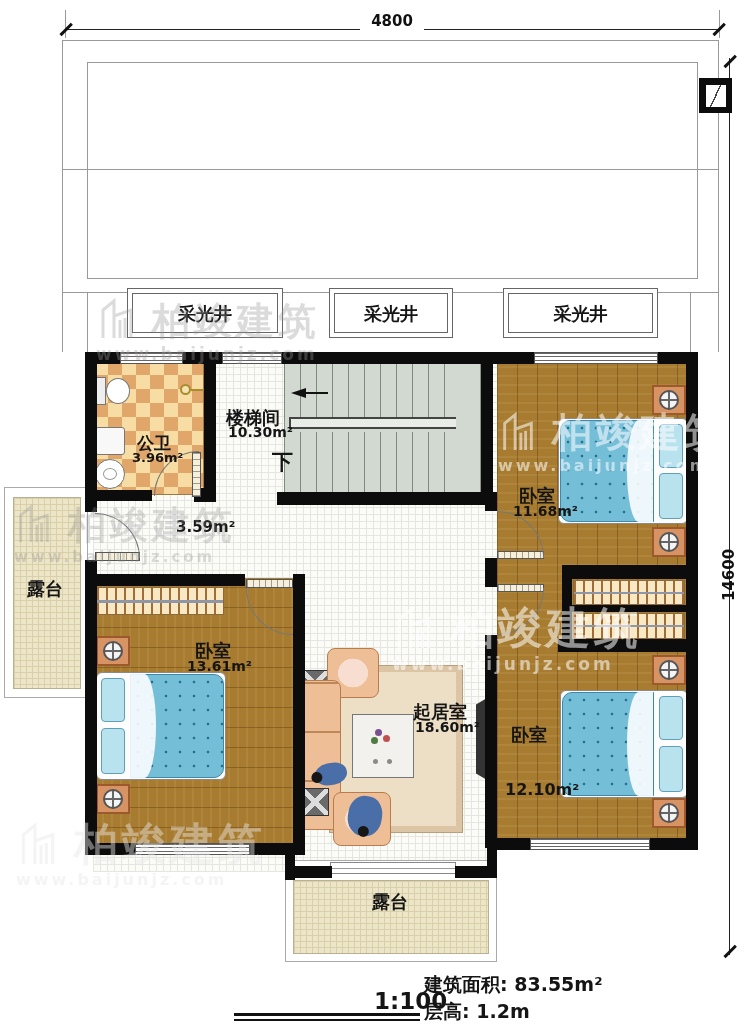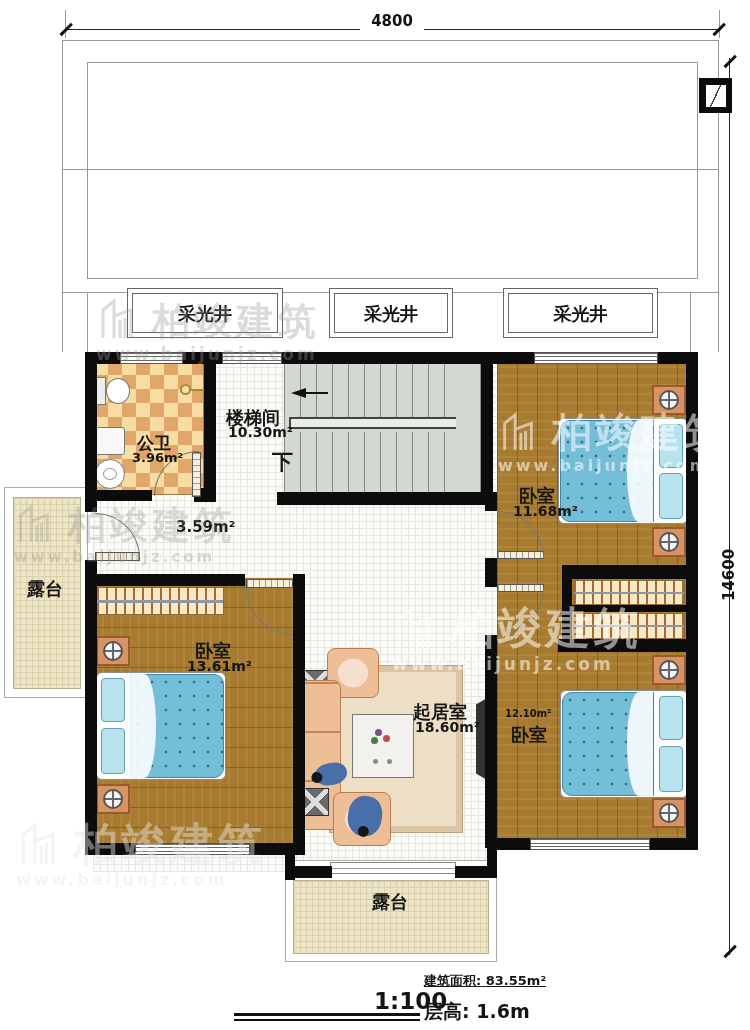--- a/index.html
+++ b/index.html
@@ -261,21 +261,21 @@
   <div class="lbl" style="left:519px;top:484px;font-size:18px;">卧室</div>
   <div class="lbl" style="left:513px;top:503px;font-size:14px;">11.68m²</div>
 
   <div class="lbl" style="left:195px;top:639px;font-size:18px;">卧室</div>
   <div class="lbl" style="left:187px;top:658px;font-size:14px;">13.61m²</div>
 
   <div class="lbl" style="left:413px;top:700px;font-size:18px;">起居室</div>
   <div class="lbl" style="left:415px;top:719px;font-size:14px;">18.60m²</div>
 
   <div class="lbl" style="left:511px;top:723px;font-size:18px;">卧室</div>
-  <div class="lbl" style="left:505px;top:708px;font-size:10px;">12.10m²</div>
+  <div class="lbl" style="left:505px;top:780px;font-size:16px;">12.10m²</div>
 
   <div class="wm" style="left:96px;top:294px;color:#9a9a9a;opacity:.35;">
     <div class="row">
       <svg width="42" height="46" viewBox="0 0 42 46" fill="none" stroke="currentColor" stroke-width="3">
           <path d="M7 44 L7 16 L18 7 L18 44"></path>
           <path d="M18 22 L35 16 L35 44"></path>
           <path d="M24 26 L24 44 M29 24 L29 44"></path>
         </svg>
       <span class="brand" style="font-size:38px;">柏竣建筑</span>
     </div>
@@ -326,22 +326,22 @@
           <path d="M24 26 L24 44 M29 24 L29 44"></path>
         </svg>
       <span class="brand" style="font-size:44px;">柏竣建筑</span>
     </div>
     <div class="url" style="font-size:16px;">www.baijunjz.com</div>
   </div>
 
   <div class="lbl" style="left:374px;top:988px;font-size:23px;font-weight:600;">1:100</div>
   <div class="a" style="left:234px;top:1013px;width:186px;height:3px;background:#111;"></div>
   <div class="a" style="left:234px;top:1019px;width:186px;height:1.5px;background:#111;"></div>
-  <div class="lbl" style="left:424px;top:972px;font-size:13px;text-decoration:underline;">
+  <div class="lbl" style="left:424px;top:972px;font-size:19px;">
     <span>建筑面积:</span>
     <span>83.55m²</span>
   </div>
   <div class="lbl" style="left:424px;top:999px;font-size:19px;">
     <span>层高:</span>
-    <span>1.6m</span>
+    <span>1.2m</span>
   </div>
 
 </div>
 
 </body></html>

